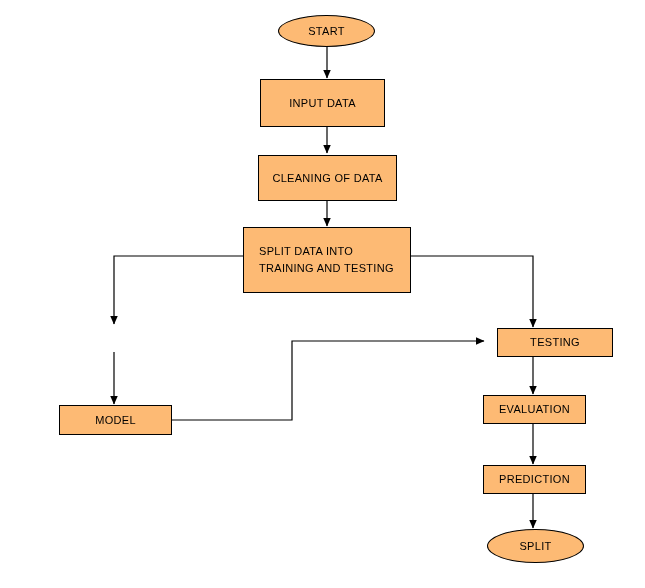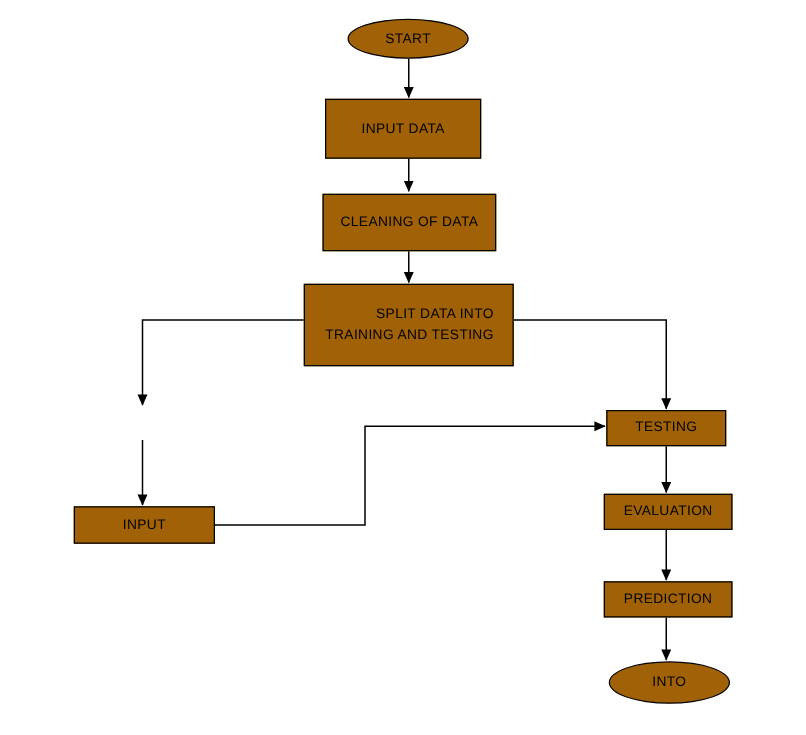--- a/index.html
+++ b/index.html
@@ -15,22 +15,22 @@
   .edges {
     position: absolute;
     left: 0; top: 0;
     width: 645px; height: 588px;
   }
   .node {
     position: absolute;
     display: flex;
     align-items: center;
     justify-content: center;
-    text-align: right;
-    background: #a16207;
+    text-align: left;
+    background: #fdba74;
     border: 1px solid #000000;
     font-size: 11px;
     line-height: 17px;
     letter-spacing: 0.3px;
     color: #000000;
   }
   .node.ellipse { border-radius: 50%; }
   .node .label { display: inline-block; }
   .node.split .label { max-width: 136px; }
 </style>
@@ -68,32 +68,32 @@
   <div class="node split" style="left:243px;top:227px;width:168px;height:66px">
     <span class="label">SPLIT DATA INTO TRAINING AND TESTING</span>
   </div>
 
   <div class="node" style="left:258px;top:155px;width:139px;height:46px">
     <span class="label">CLEANING OF DATA</span>
   </div>
 
 
   <div class="node" style="left:59px;top:405px;width:113px;height:30px">
-    <span class="label">INPUT</span>
+    <span class="label">MODEL</span>
   </div>
 
-  <div class="node" style="left:485px;top:328px;width:96px;height:29px">
+  <div class="node" style="left:497px;top:328px;width:116px;height:29px">
     <span class="label">TESTING</span>
   </div>
 
   <div class="node" style="left:483px;top:465px;width:103px;height:29px">
     <span class="label">PREDICTION</span>
   </div>
 
   <div class="node" style="left:483px;top:395px;width:103px;height:29px">
     <span class="label">EVALUATION</span>
   </div>
 
   <div class="node ellipse" style="left:487px;top:529px;width:97px;height:34px">
-    <span class="label">INTO</span>
+    <span class="label">SPLIT</span>
   </div>
 
 </div>
 
 </body></html>

